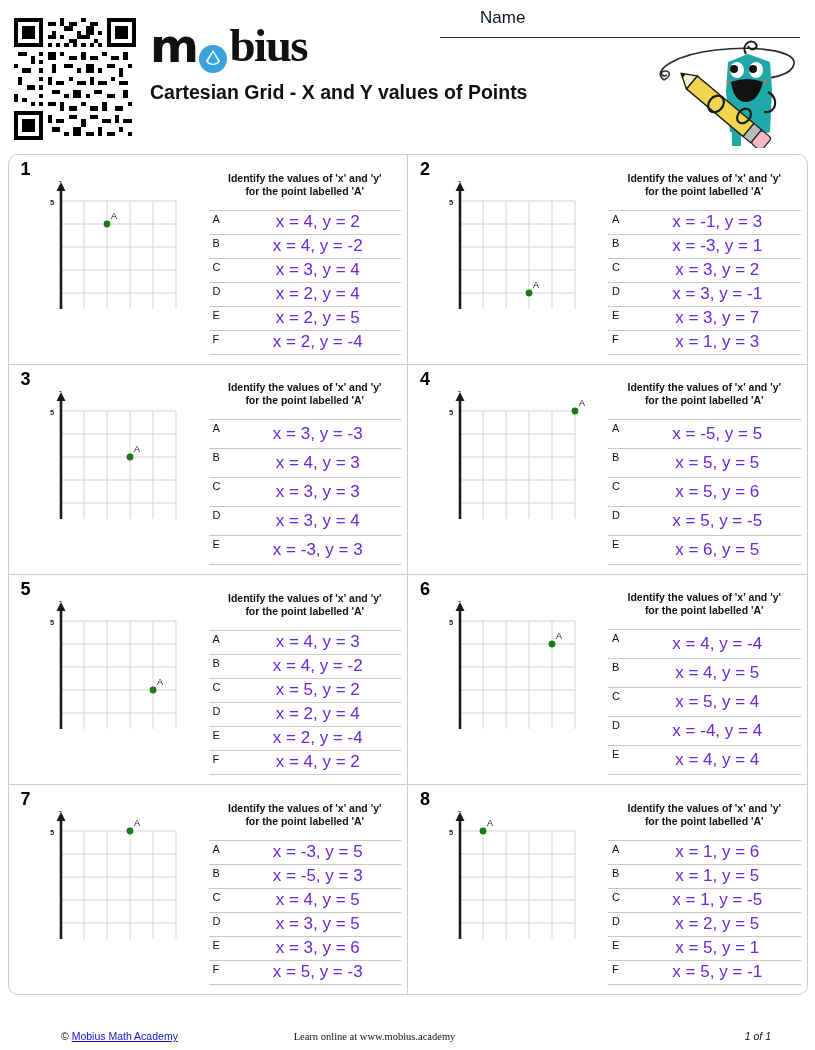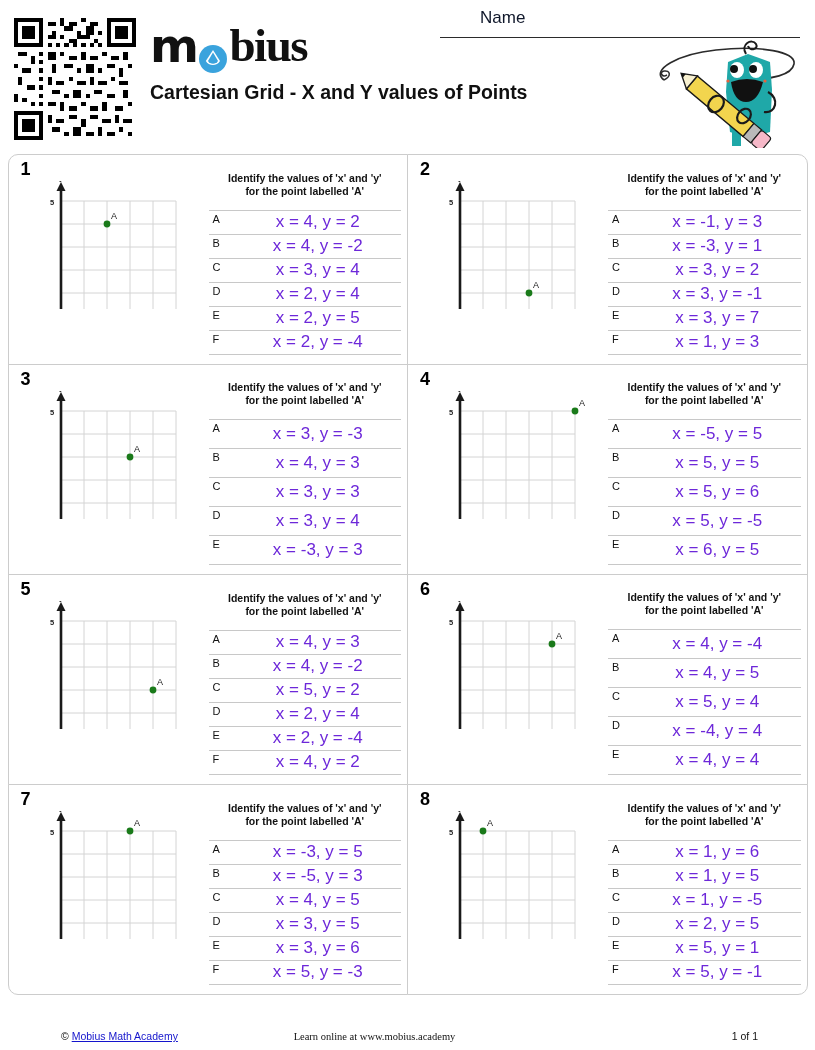--- a/index.html
+++ b/index.html
@@ -115,21 +115,21 @@
   
   .footer {
     position: absolute; left: 0; bottom: 14px; width: 815px;
     display: flex; align-items: center;
     font-size: 10.5px; color: #111;
     font-family: "Liberation Sans", sans-serif;
   }
   .foot-left { position: absolute; left: 14px; margin-left: 47px; }
   .foot-left a { color: #1414cc; text-decoration: underline; }
   .foot-mid { position: absolute; left: 0; width: 749px; text-align: center; font-family: Liberation Serif, serif; }
-  .foot-right { position: absolute; right: 57px; }
+  .foot-right { position: absolute; right: 44px; font-style: italic; }
 </style>
 </head>
 <body>
 
 <div class="page">
 
   <div class="header">
 
     <div class="qr">
       <svg width="122" height="122" viewBox="0 0 29 29" shape-rendering="crispEdges">

